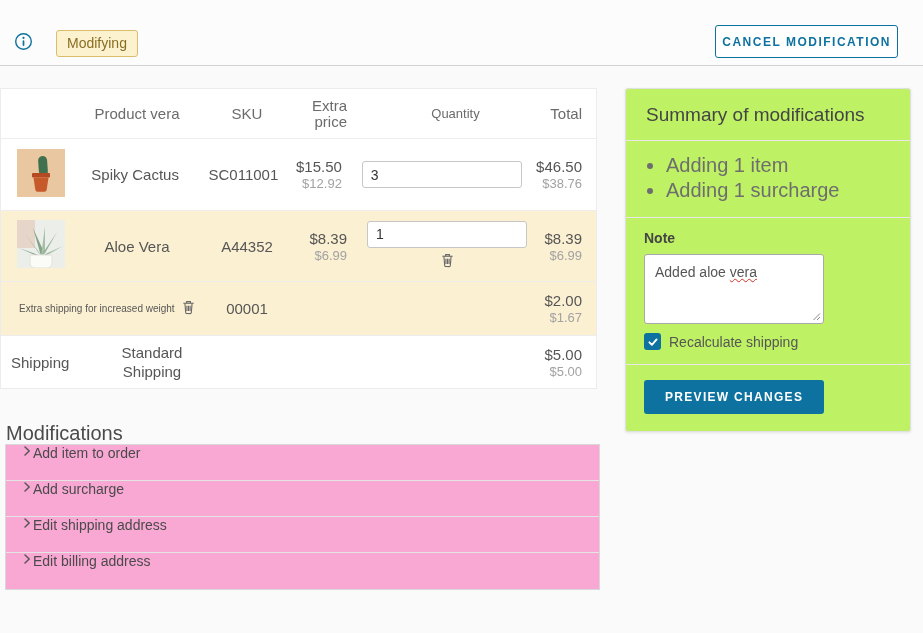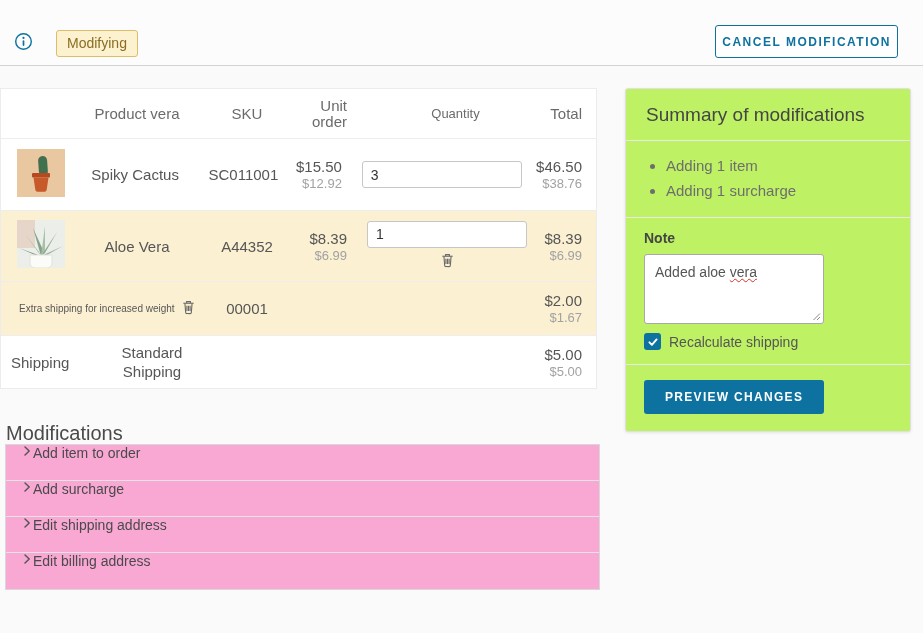--- a/index.html
+++ b/index.html
@@ -49,21 +49,21 @@
   .ship-label { width:96px; padding-left:10px; font-size:15px; }
   .ship-method{ width:110px; text-align:center; font-size:15px; line-height:19px; }
   .ship-method span { display:inline-block; width:80px; }
   
   .side-panel { position:absolute; left:625px; top:88px; width:286px; background:#bef264;
     border:1px solid #e0e0e0; border-radius:3px; box-shadow:0 1px 3px rgba(0,0,0,.09); }
   .panel-header { padding:15px 20px 14px; font-size:19px; color:#454545;
     border-bottom:1px solid #e8e8e8; }
   .panel-summary { padding:12px 20px 14px; border-bottom:1px solid #e8e8e8; }
   .panel-summary ul { margin:0; padding-left:20px; }
-  .panel-summary li { font-size:15px; color:#6e6e6e; line-height:25px; }
+  .panel-summary li { font-size:20px; color:#6e6e6e; line-height:25px; }
   .panel-note { padding:12px 18px 14px; border-bottom:1px solid #e8e8e8; }
   .note-label { font-size:14px; font-weight:bold; color:#454545; }
   .note-box { position:relative; margin-top:8px; width:180px; height:70px;
     border:1px solid #a8a8a8; border-radius:3px; background:#fff; padding:9px 10px;
     font-size:14px; color:#565656; cursor:text; }
   .misspelled { text-decoration:underline wavy #d93026; text-decoration-thickness:1px; }
   .resize-handle { position:absolute; right:2px; bottom:2px; width:10px; height:10px;
     cursor:nwse-resize; }
   .check-row { display:flex; align-items:center; gap:8px; margin-top:9px; }
   .checkbox { width:17px; height:17px; background:#0e72a0; border-radius:3px;
@@ -97,21 +97,21 @@
   <span class="status-badge">Modifying</span>
   <button class="cancel-btn">CANCEL MODIFICATION</button>
 </div>
 
 <div class="table-card">
 
   <div class="trow head">
     <div class="c-img"></div>
     <div class="c-name">Product vera</div>
     <div class="c-sku">SKU</div>
-    <div class="c-price">Unit order</div>
+    <div class="c-price">Extra price</div>
     <div class="c-qty" style="text-align:center;">Quantity</div>
     <div class="c-total">Total</div>
   </div>
 
   <div class="trow r-item">
     <div class="c-img">
       <span class="icon">
         <svg class="thumb" viewBox="0 0 48 48">
           <rect width="48" height="48" fill="#e9c7a0"></rect>
           <rect x="21.5" y="7" width="9" height="20" rx="4.5" fill="#41704e" transform="rotate(-4 26 17)"></rect>

